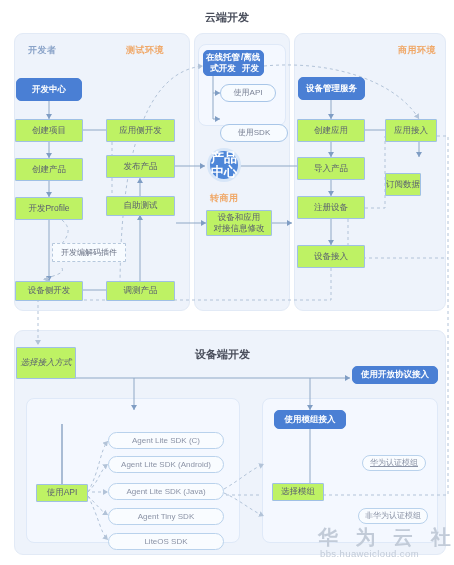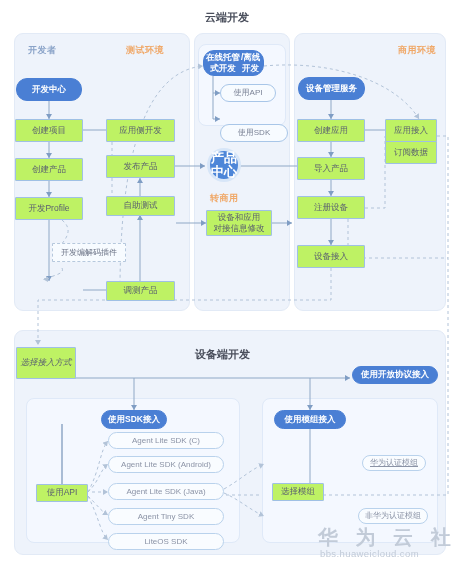--- a/index.html
+++ b/index.html
@@ -63,21 +63,21 @@
     border:1px solid #9fc0e4;
     color:#5a6070;
     font-size:8.5px;
     border-radius:1px;
   }
   .pill{
     background:#4a7fd4;
     color:#ffffff;
     font-size:8.5px;
     font-weight:bold;
-    border-radius:11px;
+    border-radius:5px;
     border:1px solid #4a7fd4;
   }
   .pill.two-line{line-height:1.25;white-space:normal;}
   .round{
     background:#f7fbff;
     border:1px solid #a8c6e8;
     color:#7b8396;
     font-size:8px;
     border-radius:9px;
   }
@@ -235,20 +235,21 @@
       <path d="M310,424 L310,483"></path>
     </g>
   </svg>
 
   <div class="node pill" style="left:16px;top:78px;width:66px;height:23px;">开发中心</div>
 
   <div class="node rect" style="left:15px;top:119px;width:68px;height:23px;">创建项目</div>
   <div class="node rect" style="left:15px;top:158px;width:68px;height:23px;">创建产品</div>
   <div class="node rect" style="left:15px;top:197px;width:68px;height:23px;">开发Profile</div>
   <div class="node dashnode" style="left:52px;top:243px;width:74px;height:19px;">开发编解码插件</div>
+  <div class="node rect" style="left:15px;top:281px;width:68px;height:20px;">设备侧开发</div>
 
   <div class="node rect" style="left:106px;top:119px;width:69px;height:23px;">应用侧开发</div>
   <div class="node rect" style="left:106px;top:155px;width:69px;height:23px;">发布产品</div>
   <div class="node rect" style="left:106px;top:196px;width:69px;height:20px;">自助测试</div>
   <div class="node rect" style="left:106px;top:281px;width:69px;height:20px;">调测产品</div>
 
   <div class="node pill two-line" style="left:203px;top:50px;width:61px;height:26px;padding:0 2px;">
     <span>在线托管式开发</span>
       <br>
     <span>/离线开发</span>
@@ -271,27 +272,26 @@
   </div>
 
   <div class="node pill" style="left:298px;top:77px;width:67px;height:23px;">设备管理服务</div>
 
   <div class="node rect" style="left:297px;top:119px;width:68px;height:23px;">创建应用</div>
   <div class="node rect" style="left:297px;top:157px;width:68px;height:23px;">导入产品</div>
   <div class="node rect" style="left:297px;top:196px;width:68px;height:23px;">注册设备</div>
   <div class="node rect" style="left:297px;top:245px;width:68px;height:23px;">设备接入</div>
 
   <div class="node rect" style="left:385px;top:119px;width:52px;height:23px;">应用接入</div>
-  <div class="node rect" style="left:385px;top:141px;width:52px;height:23px;">订阅数据</div>
+  <div class="node rect" style="left:385px;top:173px;width:36px;height:23px;">订阅数据</div>
 
   <div class="node rect" style="left:16px;top:347px;width:60px;height:32px;font-style:italic;">选择接入方式</div>
 
   <div class="node pill" style="left:352px;top:366px;width:86px;height:18px;">使用开放协议接入</div>
 
-  <div class="node pill" style="left:101px;top:410px;width:66px;height:19px;">使用SDK接入</div>
   <div class="node rect" style="left:36px;top:484px;width:52px;height:18px;">使用API</div>
 
   <div class="node sdkbox" style="left:108px;top:432px;width:116px;height:17px;">Agent Lite SDK (C)</div>
   <div class="node sdkbox" style="left:108px;top:456px;width:116px;height:17px;">Agent Lite SDK (Android)</div>
   <div class="node sdkbox" style="left:108px;top:483px;width:116px;height:17px;">Agent Lite SDK (Java)</div>
   <div class="node sdkbox" style="left:108px;top:508px;width:116px;height:17px;">Agent Tiny SDK</div>
   <div class="node sdkbox" style="left:108px;top:533px;width:116px;height:17px;">LiteOS SDK</div>
 
   <div class="node pill" style="left:274px;top:410px;width:72px;height:19px;">使用模组接入</div>
   <div class="node rect" style="left:272px;top:483px;width:52px;height:18px;">选择模组</div>

